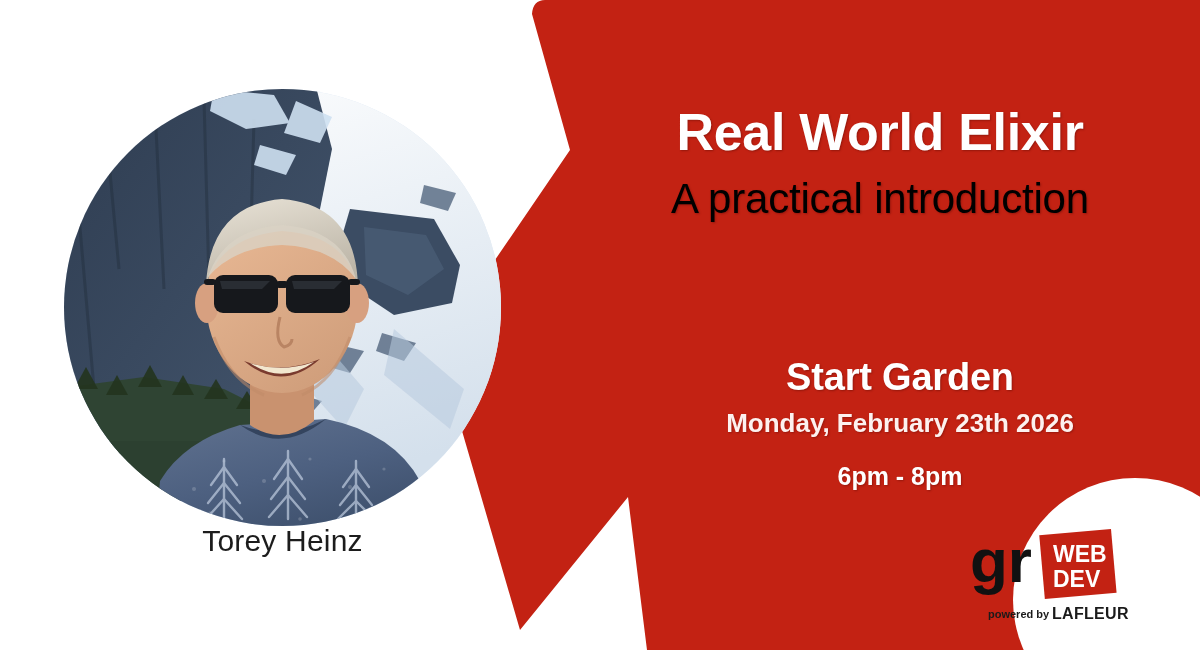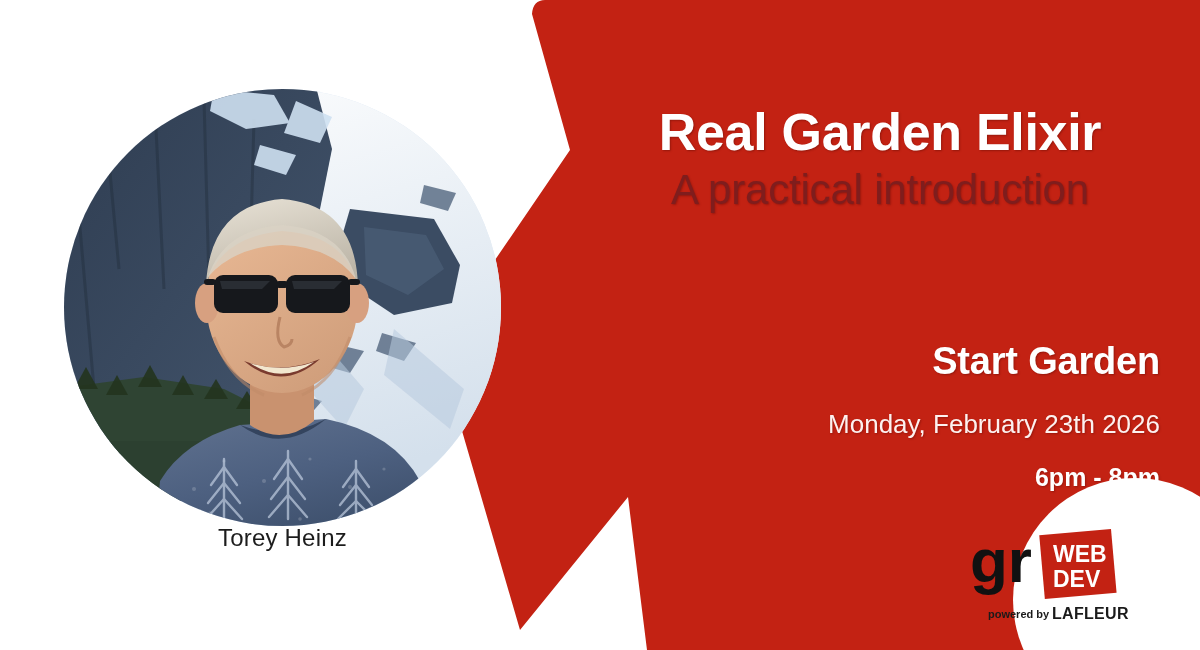--- a/index.html
+++ b/index.html
@@ -40,21 +40,21 @@
     z-index: 2;
   }
   .photo-svg { display: block; width: 100%; height: 100%; }
 
   .speaker-name {
     position: absolute;
     left: 0px;
     top: 524px;
     width: 565px;
     text-align: center;
-    font-size: 24px;
+    font-size: 30px;
     font-weight: 400;
     color: #1c1c1c;
     letter-spacing: 0.2px;
     z-index: 3;
   }
 
   
   .title-block {
     position: absolute;
     left: 600px;
@@ -65,48 +65,48 @@
   }
   .event-title {
     font-size: 52px;
     font-weight: 700;
     color: #ffffff;
     line-height: 1.08;
     letter-spacing: -0.3px;
     text-shadow: 1px 1px 2px rgba(90, 10, 4, .45);
   }
   .event-subtitle {
-    margin-top: 6px;
+    margin-top: 15px;
     font-size: 42px;
     font-weight: 300;
-    color: #7f1d1d;
+    color: #000000;
     line-height: 1.12;
     letter-spacing: -0.2px;
     text-shadow: 1px 1px 2px rgba(90, 10, 4, .40);
   }
 
   .details-block {
     position: absolute;
     left: 640px;
-    top: 340px;
+    top: 356px;
     width: 520px;
-    text-align: right;
+    text-align: center;
     z-index: 4;
   }
   .venue {
     font-size: 38px;
     font-weight: 700;
     color: #ffffff;
     letter-spacing: -0.2px;
     text-shadow: 1px 1px 2px rgba(90, 10, 4, .45);
   }
   .event-date {
-    margin-top: 26px;
+    margin-top: 9px;
     font-size: 26px;
-    font-weight: 400;
+    font-weight: 700;
     color: #fdf1ef;
     text-shadow: 1px 1px 2px rgba(90, 10, 4, .40);
   }
   .event-time {
     margin-top: 23px;
     font-size: 25px;
     font-weight: 700;
     color: #ffffff;
     text-shadow: 1px 1px 2px rgba(90, 10, 4, .40);
   }
@@ -290,21 +290,21 @@
       <path d="M 186 274 Q 218 296 250 273 Q 218 284 186 274 Z" fill="#f2e7cf"></path>
 
       <path d="M 150 248 Q 166 292 200 306" fill="none" stroke="#c08a68" stroke-width="3" opacity="0.55"></path>
       <path d="M 286 248 Q 270 292 238 306" fill="none" stroke="#c08a68" stroke-width="3" opacity="0.55"></path>
     </svg>
   </div>
 
   <div class="speaker-name">Torey Heinz</div>
 
   <div class="title-block">
-    <div class="event-title">Real Garden Elixir</div>
+    <div class="event-title">Real World Elixir</div>
     <div class="event-subtitle">A practical introduction</div>
   </div>
 
   <div class="details-block">
     <div class="venue">Start Garden</div>
     <div class="event-date">Monday, February 23th 2026</div>
     <div class="event-time">6pm - 8pm</div>
   </div>
 
   <div class="logo-circle"></div>

